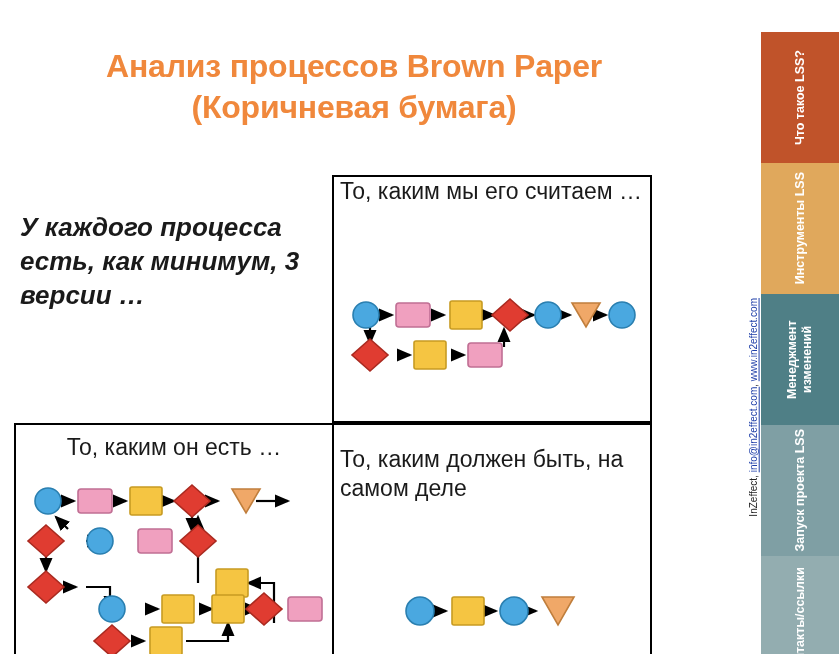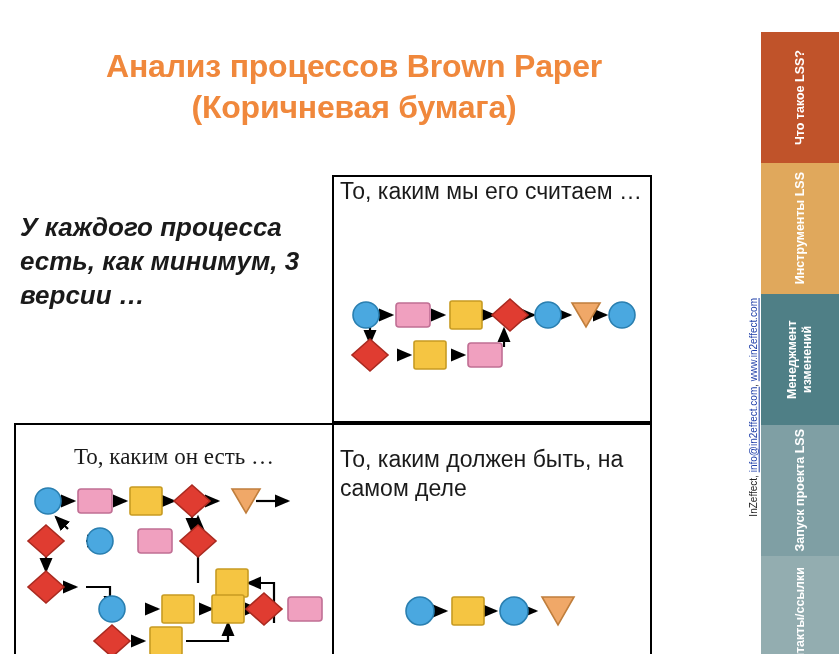--- a/index.html
+++ b/index.html
@@ -78,23 +78,22 @@
   }
   #cell-tr .cell-heading { }
 
   
   #cell-bl {
     left: 0; top: 248px;
     width: 320px; height: 248px;
     border: 2px solid #000;
   }
   #cell-bl .cell-heading {
-    padding-top: 18px;
+    padding-top: 8px;
     text-align: center;
-    font-family: Liberation Serif, serif;
   }
 
   
   #cell-br {
     left: 318px; top: 248px;
     width: 320px; height: 248px;
     border: 2px solid #000;
   }
   #cell-br .cell-heading { padding-top: 20px; }
 

